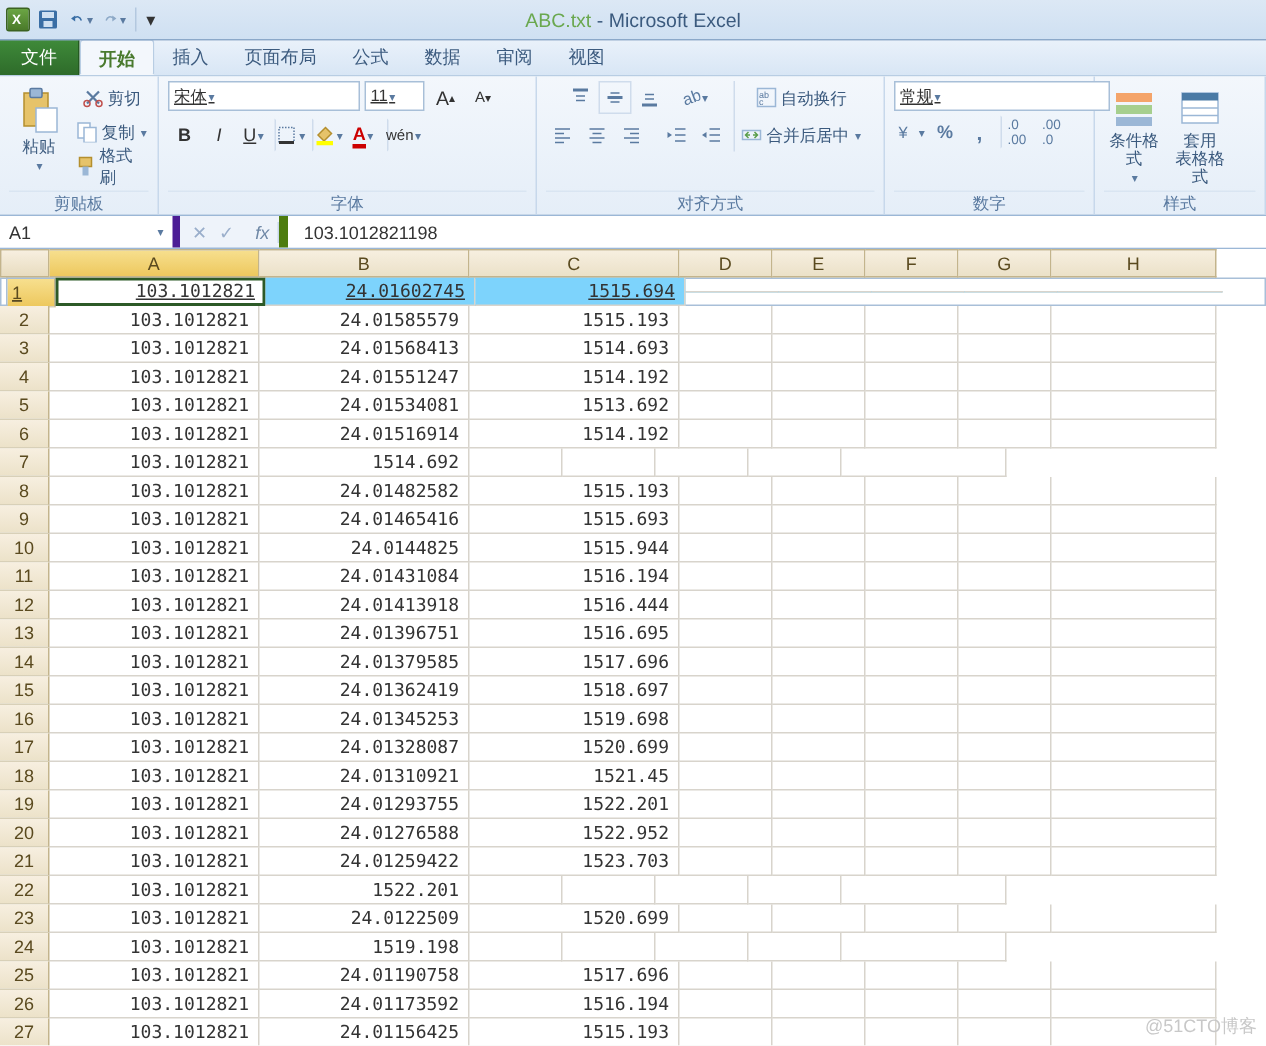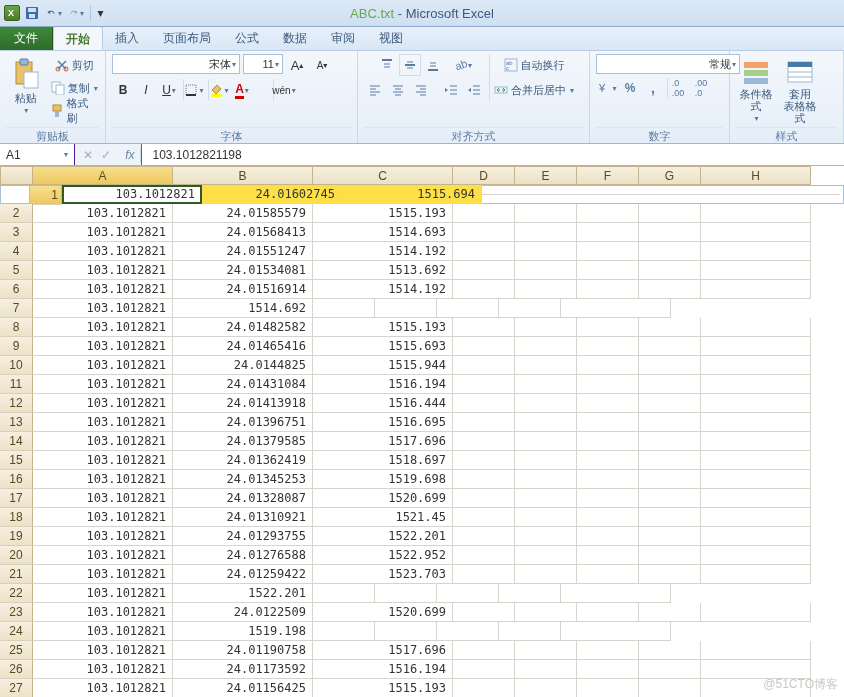--- a/index.html
+++ b/index.html
@@ -21,44 +21,44 @@
 
 
 .ribbon{height:93px;background:linear-gradient(#f3f7fc,#e5eef8);border-bottom:1px solid #9bb7d6;display:flex;}
 .group{border-right:1px solid #c7d8eb;padding:3px 6px 0 6px;display:flex;flex-direction:column;justify-content:space-between;}
 .group-body{display:flex;align-items:flex-start;gap:4px;flex:1;}
 .group-label{height:16px;text-align:center;font-size:11px;color:#5a7aa0;border-top:1px solid #d9e5f2;line-height:16px;position:relative;}
 .bigbtn{display:flex;flex-direction:column;align-items:center;width:40px;gap:2px;padding-top:4px;}
 .bigbtn .lbl{font-size:11px;color:#3b5a7e;text-align:center;line-height:12px;}
 .smrow{display:flex;align-items:center;gap:3px;height:22px;font-size:11px;color:#3b5a7e;}
 .col{display:flex;flex-direction:column;gap:1px;align-items:center;}
-.sel{border:1px solid #a8bfd8;background:#fff;height:20px;font-size:11px;padding:0 3px;display:flex;align-items:center;justify-content:flex-end;}
+.sel{border:1px solid #a8bfd8;background:#fff;height:20px;font-size:11px;padding:0 3px;display:flex;align-items:center;justify-content:flex-start;text-decoration:underline;}
 .iconbtn{width:22px;height:22px;display:flex;align-items:center;justify-content:center;border:1px solid transparent;}
 .iconbtn.framed{border:1px solid #cfdcec;}
 .dd{font-size:8px;color:#5a7aa0;margin-left:1px;}
 
 
 .fbar{height:22px;display:flex;border-bottom:1px solid #9bb7d6;background:#eef3fa;}
-.namebox{width:75px;border-right:1px solid #4c1d95;background:#fff;padding:0 6px;display:flex;align-items:center;justify-content:space-between;font-size:12px;}
+.namebox{width:120px;border-right:5px solid #4c1d95;background:#fff;padding:0 6px;display:flex;align-items:center;justify-content:space-between;font-size:12px;}
 .fxarea{display:flex;align-items:center;flex:1;}
 .fxbtns{display:flex;gap:8px;padding:0 8px;color:#9aaecb;}
 .fx{font-style:italic;font-size:12px;color:#6f88a6;padding:0 6px;border-right:1px solid #c7d8eb;}
-.fval{padding-left:10px;font-size:12px;background:#fff;flex:1;height:100%;display:flex;align-items:center;border-left:1px solid #4d7c0f;}
+.fval{padding-left:10px;font-size:12px;background:#fff;flex:1;height:100%;display:flex;align-items:center;border-left:6px solid #4d7c0f;}
 
 
 .gridwrap{position:relative;height:531px;overflow:hidden;}
 .colheads{display:flex;height:19px;position:sticky;top:0;}
 .corner{width:33px;background:linear-gradient(#f7efe0,#e8dcbf);border:1px solid #c3b48c;}
 .ch{border-top:1px solid #c3b48c;border-bottom:1px solid #c3b48c;border-right:1px solid #c3b48c;background:linear-gradient(#f7efe0,#ebe1c8);text-align:center;font-size:12px;color:#5a4a1f;line-height:18px;}
 .rows{}
 .row{display:flex;height:19px;}
 .rh{width:33px;background:linear-gradient(#f7efe0,#ece2c9);border-right:1px solid #c3b48c;border-bottom:1px solid #d8d0b8;text-align:center;font-size:12px;color:#5a4a1f;line-height:18px;}
 .cell{border-right:1px solid #d8d4cc;border-bottom:1px solid #d8d4cc;font-size:12px;padding-right:6px;text-align:right;line-height:18px;font-family:SimSun,monospace;}
 .wA{width:140px;} .wB{width:140px;} .wC{width:140px;} .wD{width:62px;} .wE{width:62px;} .wF{width:62px;} .wG{width:62px;} .wH{width:110px;}
-.row.sel .cell{background:#fde047;}
+.row.sel .cell{background:#7dd3fc;}
 .row.sel .cell.active{background:#fff;outline:2px solid #2d5a27;outline-offset:-2px;}
 .ch.selA{background:linear-gradient(#f7df8e,#edc85e);} 
 .rh.sel{background:linear-gradient(#f7df8e,#edc85e);}
 
 
 .wm{position:absolute;right:6px;bottom:4px;color:#c8c8c8;font-size:12px;}
 
 
 svg{display:block;}
 </style>
@@ -199,21 +199,21 @@
             <svg width="14" height="14">
               <path d="M3 7 L8 2 L12 6 L7 11 Z" fill="#e6c36a" stroke="#b48f2e"></path>
               <rect x="2" y="11" width="11" height="3" fill="#ffff00"></rect>
             </svg>
             <span class="dd">▾</span>
           </div>
         <div class="iconbtn">
             <span style="color:#c00;font-weight:bold;border-bottom:3px solid #c00;">A</span>
             <span class="dd">▾</span>
           </div>
-        <div class="iconbtn" style="border-left:1px solid #cfdcec;margin-left:19px;">
+        <div class="iconbtn" style="border-left:1px solid #cfdcec;margin-left:4px;">
             <span style="font-size:10px;">wén</span>
             <span class="dd">▾</span>
           </div>
       </div>
     </div>
     <div class="group-label">字体</div>
   </div>
 
   <div class="group" style="width:232px">
     <div class="group-body">

